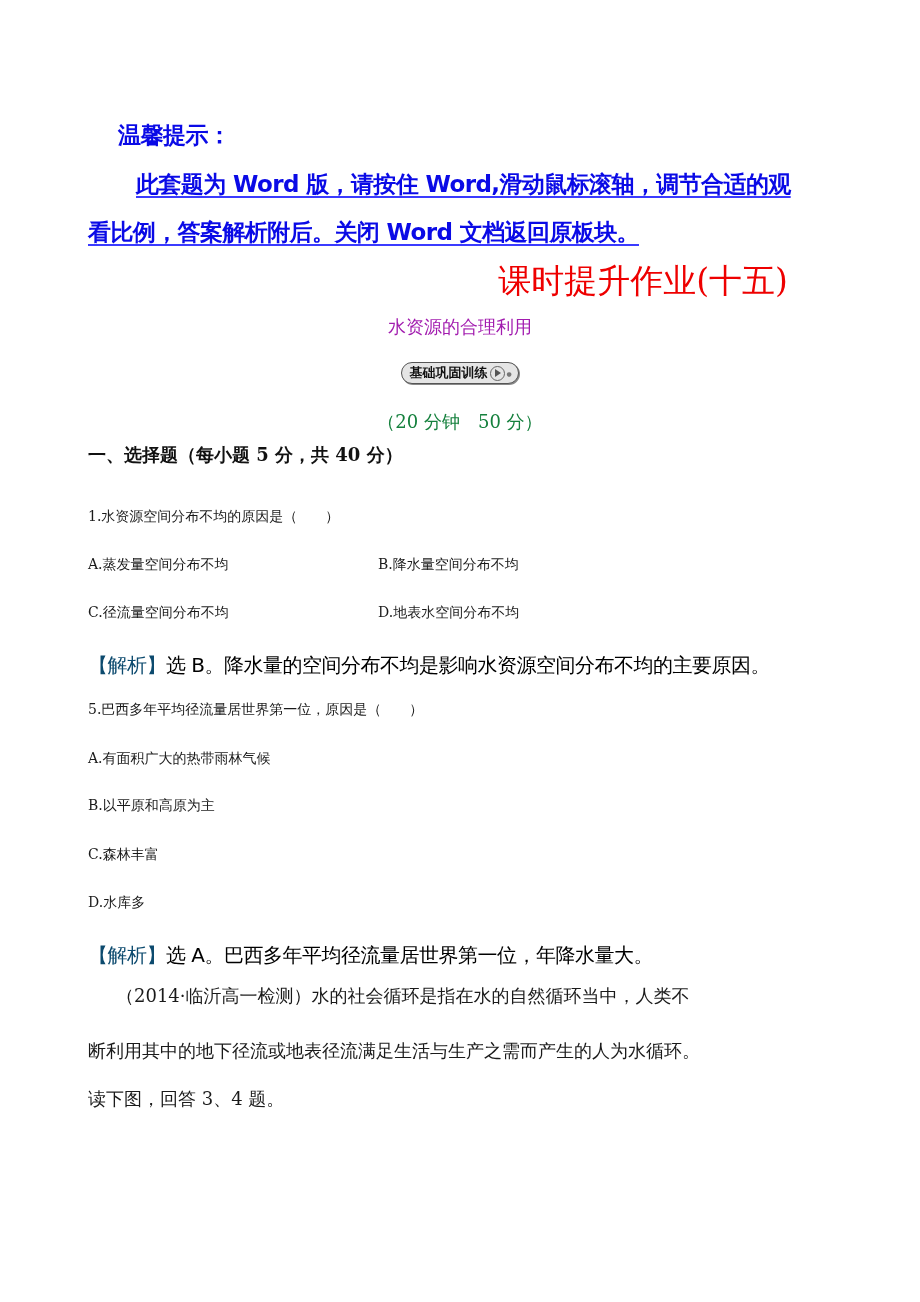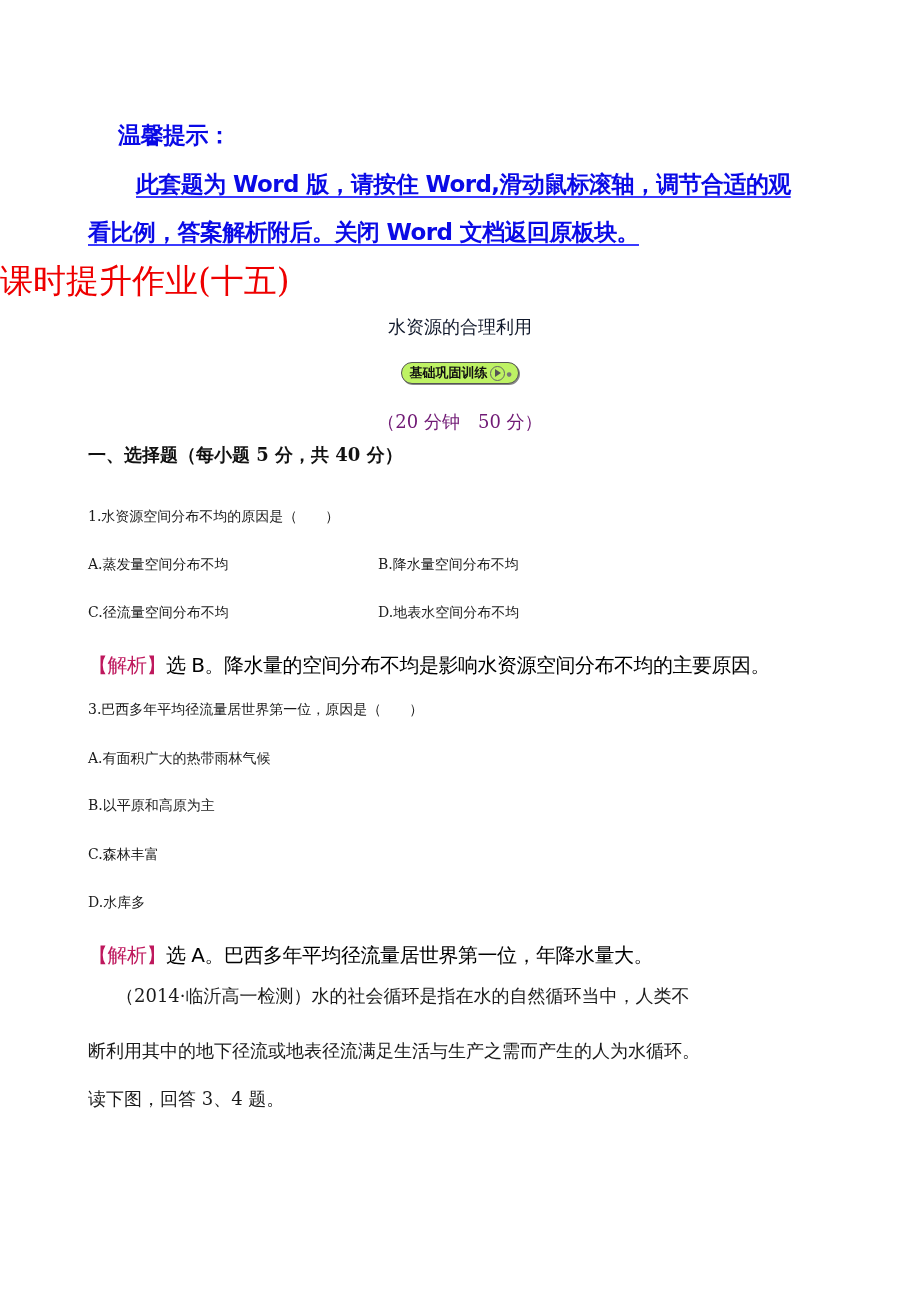--- a/index.html
+++ b/index.html
@@ -2,36 +2,36 @@
 <html><head>
 <meta charset="utf-8">
 <style>
   html, body { margin:0; padding:0; background:#ffffff; }
   body { width:920px; height:1302px; position:relative; overflow:hidden;
          font-family:"DejaVu Serif", serif; color:#111; }
   .abs { position:absolute; white-space:nowrap; }
   .notice { color:#0a0ae6; font-family:"DejaVu Sans", sans-serif; font-weight:bold; font-size:23px; letter-spacing:-0.5px; }
   .notice-line { color:#0a0ae6; font-family:"DejaVu Sans", sans-serif; font-weight:bold; font-size:23px; letter-spacing:-0.6px;
                  text-decoration:underline; text-decoration-color:#3b3bff; text-underline-offset:4px; text-decoration-thickness:2px; }
-  .title { color:#ee0000; font-family:"DejaVu Serif", serif; font-size:33px; left:0; width:788px; text-align:left; }
-  .subtitle { color:#0f172a; font-family:"DejaVu Sans", sans-serif; font-size:18px; left:0; width:920px; text-align:center; }
-  .time { color:#701a75; font-family:"DejaVu Serif", serif; font-size:18px; left:0; width:920px; text-align:center; }
+  .title { color:#ee0000; font-family:"DejaVu Serif", serif; font-size:33px; left:0; width:788px; text-align:right; }
+  .subtitle { color:#a21caf; font-family:"DejaVu Sans", sans-serif; font-size:18px; left:0; width:920px; text-align:center; }
+  .time { color:#15803d; font-family:"DejaVu Serif", serif; font-size:18px; left:0; width:920px; text-align:center; }
   .badge-wrap { left:0; width:920px; text-align:center; }
   .badge { display:inline-flex; align-items:center; border:1.5px solid #555; border-radius:11px; padding:1px 6px 1px 7px;
            font-family:"DejaVu Sans", sans-serif; font-weight:bold; font-size:13px; color:#111;
-           box-shadow:1px 1px 0 #888; background:#bef264; }
+           box-shadow:1px 1px 0 #888; background:#e5e5e5; }
   .play { display:inline-block; width:13px; height:13px; border:1.2px solid #666; border-radius:50%; margin-left:3px;
           position:relative; font-size:0; }
   .play::after { content:""; position:absolute; left:4px; top:2.5px; border-left:6px solid #555;
                  border-top:4px solid transparent; border-bottom:4px solid transparent; }
   .reg { font-size:6px; color:#777; vertical-align:top; margin-left:1px; }
   .section { font-family:"DejaVu Serif", serif; font-weight:bold; font-size:18px; left:88px; }
   .q { font-family:"DejaVu Serif", serif; font-size:14px; left:88px; color:#1a1a1a; }
   .ans { font-family:"DejaVu Sans", sans-serif; font-size:20px; left:88px; color:#000; letter-spacing:-0.5px; }
-  .ans-tag { color:#be185d; }
+  .ans-tag { color:#0c4a6e; }
   .para { font-family:"DejaVu Serif", serif; font-size:18px; color:#1a1a1a; }
 </style>
 </head>
 <body>
 
 <div class="abs notice" style="left:88px;top:120px;margin-left:30px;">温馨提示：</div>
 <div class="abs notice-line" style="left:136px;top:169px;">此套题为 Word 版，请按住 Word,滑动鼠标滚轴，调节合适的观</div>
 <div class="abs notice-line" style="left:88px;top:217px;">看比例，答案解析附后。关闭 Word 文档返回原板块。</div>
 
 <div class="abs title" style="top:259px;">课时提升作业(十五)</div>
@@ -49,21 +49,21 @@
 
 <div class="abs q" style="top:508px;">1.水资源空间分布不均的原因是（　　）</div>
 <div class="abs q" style="top:556px;">A.蒸发量空间分布不均</div>
 <div class="abs q" style="top:556px;left:378px;">B.降水量空间分布不均</div>
 <div class="abs q" style="top:604px;">C.径流量空间分布不均</div>
 <div class="abs q" style="top:604px;left:378px;">D.地表水空间分布不均</div>
 <div class="abs ans" style="top:652px;">
   <span class="ans-tag">【解析】</span><span>选 B。降水量的空间分布不均是影响水资源空间分布不均的主要原因。</span>
 </div>
 
-<div class="abs q" style="top:701px;">3.巴西多年平均径流量居世界第一位，原因是（　　）</div>
+<div class="abs q" style="top:701px;">5.巴西多年平均径流量居世界第一位，原因是（　　）</div>
 <div class="abs q" style="top:750px;">A.有面积广大的热带雨林气候</div>
 <div class="abs q" style="top:797px;text-align:center;">B.以平原和高原为主</div>
 <div class="abs q" style="top:846px;">C.森林丰富</div>
 <div class="abs q" style="top:894px;">D.水库多</div>
 <div class="abs ans" style="top:942px;">
   <span class="ans-tag">【解析】</span><span>选 A。巴西多年平均径流量居世界第一位，年降水量大。</span>
 </div>
 
 <div class="abs para" style="top:984px;left:116px;">（2014·临沂高一检测）水的社会循环是指在水的自然循环当中，人类不</div>
 <div class="abs para" style="top:1039px;left:88px;">断利用其中的地下径流或地表径流满足生活与生产之需而产生的人为水循环。</div>

